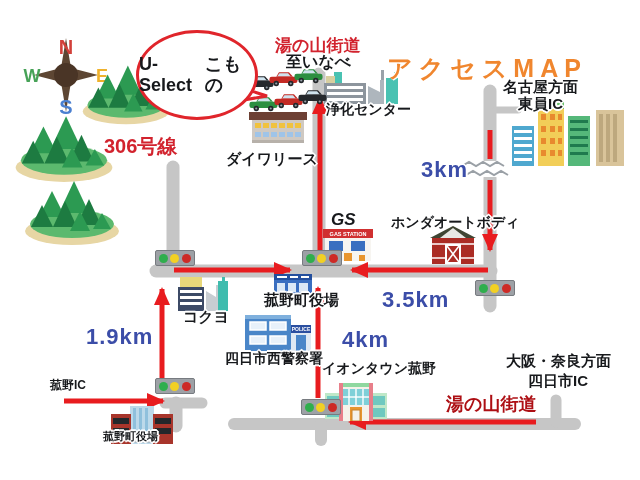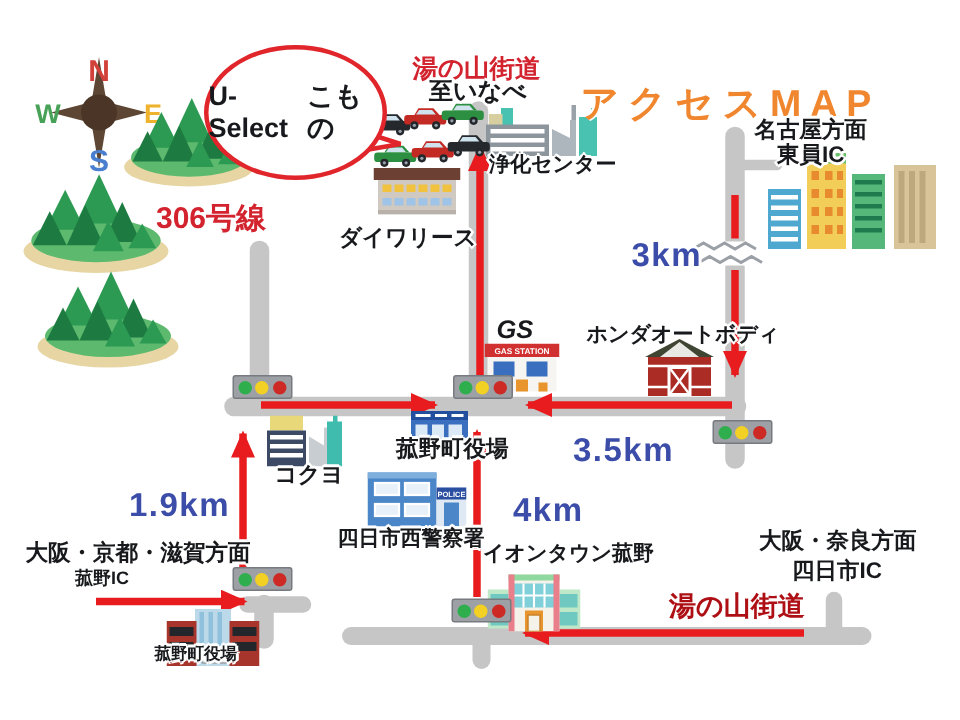--- a/index.html
+++ b/index.html
@@ -370,21 +370,20 @@
   <div class="lbl" style="left:331px;top:211px;font-size:17px;font-style:italic">GS</div>
   <div class="lbl" style="left:391px;top:215px;font-size:14px">ホンダオートボディ</div>
   <div class="lbl" style="left:183px;top:309px;font-size:15px">コクヨ</div>
   <div class="lbl" style="left:264px;top:292px;font-size:15px">菰野町役場</div>
   <div class="lbl" style="left:225px;top:351px;font-size:14px">四日市西警察署</div>
   <div class="lbl" style="left:322px;top:361px;font-size:14px">イオンタウン菰野</div>
   <div class="lbl" style="left:103px;top:431px;font-size:11px">菰野町役場</div>
 
   <div class="lbl" style="left:503px;top:79px;font-size:15px">名古屋方面</div>
   <div class="lbl" style="left:518px;top:96px;font-size:15px">東員IC</div>
-  <div class="lbl" style="left:17px;top:361px;font-size:15px">大阪・京都・滋賀方面</div>
   <div class="lbl" style="left:50px;top:379px;font-size:12px">菰野IC</div>
   <div class="lbl" style="left:506px;top:353px;font-size:15px">大阪・奈良方面</div>
   <div class="lbl" style="left:528px;top:373px;font-size:15px">四日市IC</div>
 
   <div class="lbl dist" style="left:421px;top:158px">3km</div>
   <div class="lbl dist" style="left:382px;top:288px">3.5km</div>
   <div class="lbl dist" style="left:86px;top:325px">1.9km</div>
   <div class="lbl dist" style="left:342px;top:328px">4km</div>
 
 </div>

